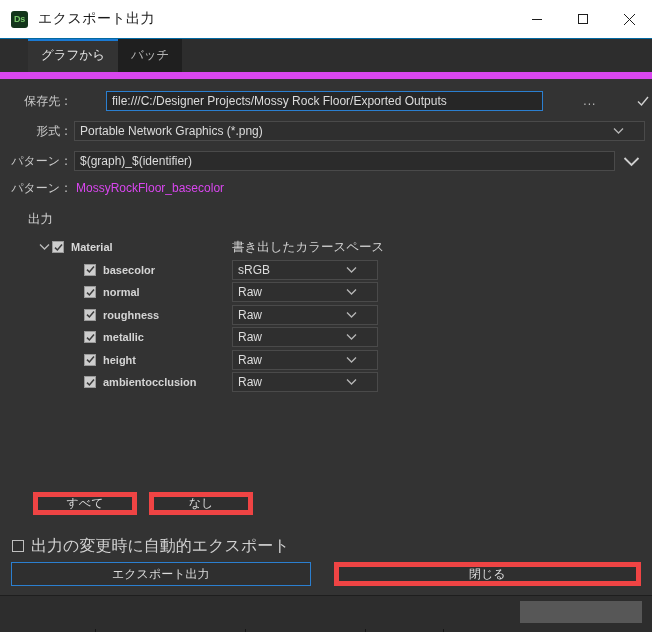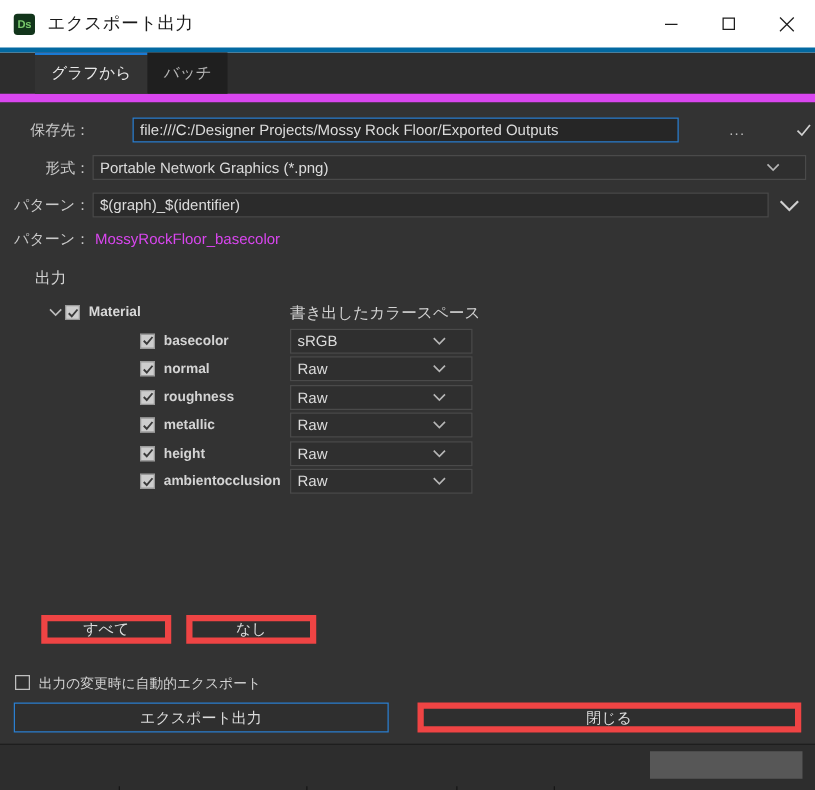--- a/index.html
+++ b/index.html
@@ -9,21 +9,21 @@
     font-family:"Liberation Sans","DejaVu Sans",sans-serif;
     font-size:12.5px;
     color:#d6d6d6;
     -webkit-font-smoothing:antialiased;
   }
   .window{width:652px;height:632px;position:relative;display:flex;flex-direction:column;background:#333333;}
 
   
   .titlebar{
     height:38px;background:#ffffff;display:flex;align-items:center;
-    border-bottom:4px solid #0369a1;flex:0 0 auto;position:relative;
+    border-bottom:1px solid #0369a1;flex:0 0 auto;position:relative;
   }
   .app-icon{
     width:17px;height:17px;margin-left:11px;border-radius:3px;
     background:#12351b;display:flex;align-items:center;justify-content:center;
     font-size:9px;font-weight:bold;color:#77c66a;letter-spacing:-0.3px;
     font-family:"Liberation Sans",sans-serif;
   }
   .title-text{
     margin-left:10px;color:#1a1a1a;font-size:14px;letter-spacing:0.4px;
     font-family:"DejaVu Sans","Liberation Sans",sans-serif;
@@ -108,34 +108,34 @@
   .tree-label{
     margin-left:7px;color:#d4d4d4;font-size:11px;white-space:nowrap;
     font-family:"Liberation Sans",sans-serif;
     font-weight:bold;
   }
   .group-label{color:#d8d8d8;}
   .cs-header{
     position:absolute;left:232px;color:#d2d2d2;font-size:12.5px;
     font-family:"DejaVu Sans","Liberation Sans",sans-serif;
   }
-  .child-row{padding-left:84px;margin-left:28px;}
+  .child-row{padding-left:84px;}
   .cs-combo{position:absolute;left:232px;width:146px;}
 
   
   .bottom{position:absolute;left:0;right:0;bottom:0;}
   .small-buttons{display:flex;gap:12px;padding-left:33px;}
   .btn{
     background:#2f2f2f;border:5px solid #ef4444;color:#dcdcdc;font-size:12px;
     height:23px;display:flex;align-items:center;justify-content:center;box-sizing:border-box;
     font-family:"DejaVu Sans","Liberation Sans",sans-serif;
   }
   .btn.small{width:104px;}
   .auto-row{display:flex;align-items:center;padding-left:12px;margin-top:22px;height:18px;}
-  .auto-label{margin-left:7px;color:#d2d2d2;font-size:11px;font-family:"DejaVu Sans","Liberation Sans",sans-serif;}
+  .auto-label{margin-left:7px;color:#d2d2d2;font-size:16px;font-family:"DejaVu Sans","Liberation Sans",sans-serif;}
   .main-buttons{display:flex;gap:7px;padding:0 11px;margin-top:7px;}
   .btn.primary{flex:1 1 0;height:24px;border:1px solid #2b7fd0;background:#2f2f2f;}
   .btn.secondary{flex:1 1 0;height:24px;margin-left:16px;}
   .statusbar{
     height:36px;background:#2d2d2d;border-top:1px solid #1e1e1e;margin-top:9px;
     position:relative;
   }
   .status-chip{
     position:absolute;right:10px;top:5px;width:122px;height:22px;background:#575757;
   }

